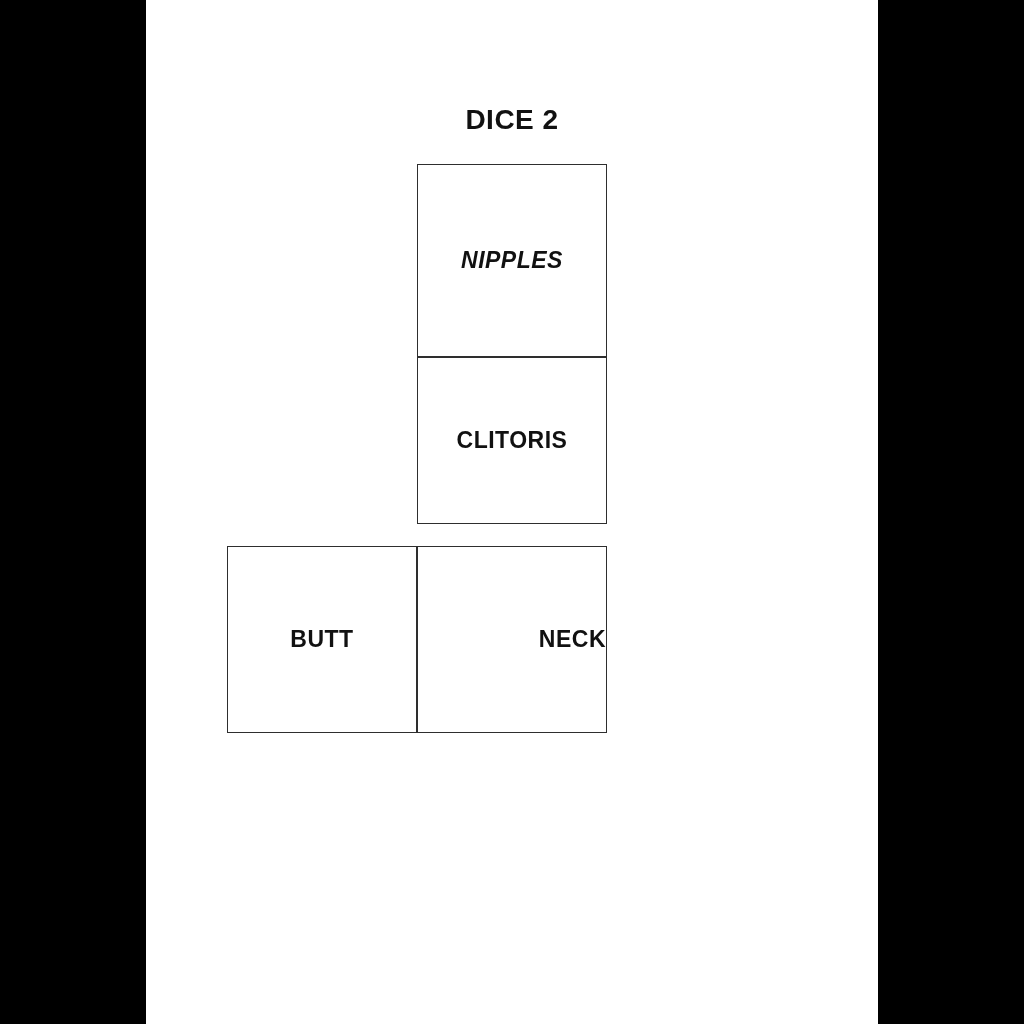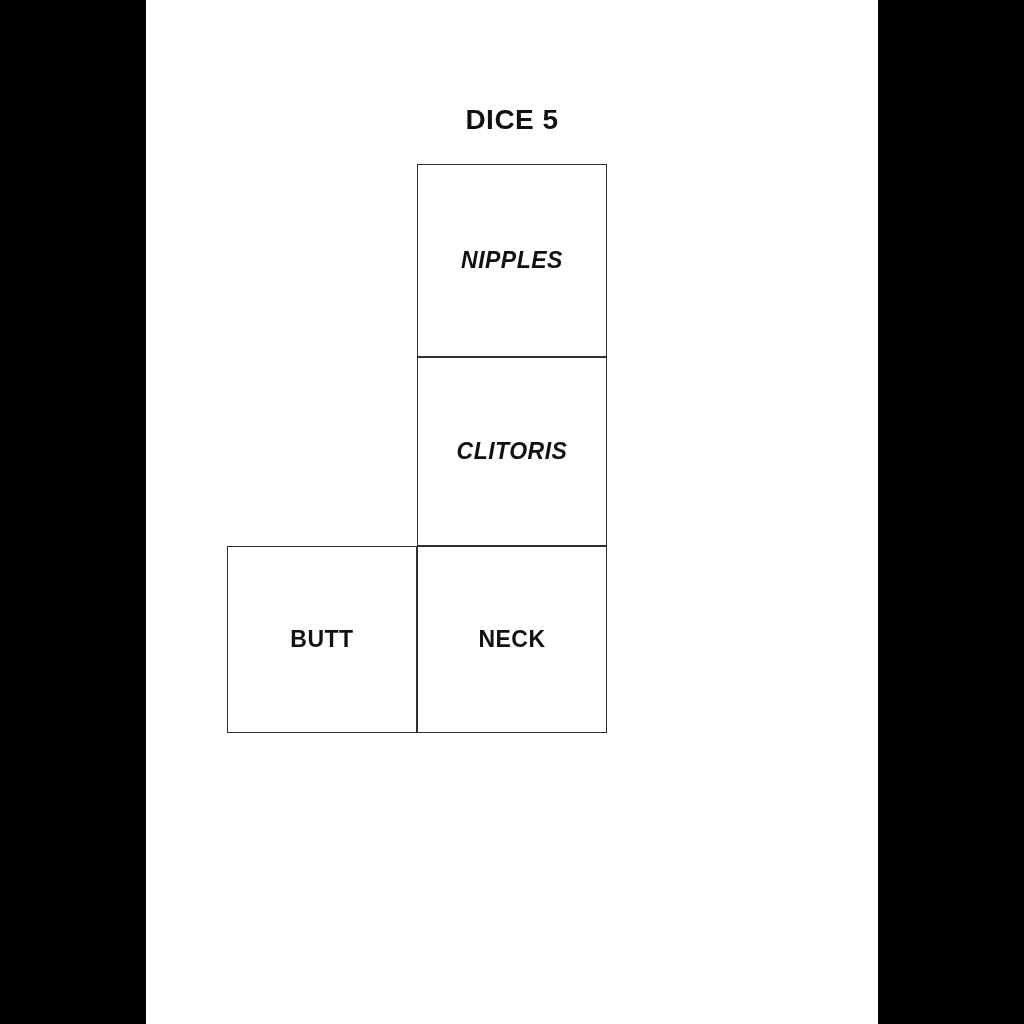--- a/index.html
+++ b/index.html
@@ -66,35 +66,35 @@
   .face .label {
     font-size: 23px;
     font-weight: bold;
     letter-spacing: 0.5px;
     color: #111111;
     text-transform: uppercase;
     white-space: nowrap;
   }
   
   .face-top          { left: 271px; top: 164px; width: 190px; height: 193px; font-style: italic; }
-  .face-upper-middle { left: 271px; top: 357px; width: 190px; height: 189px; font-style: italic; }
+  .face-upper-middle { left: 271px; top: 357px; width: 190px; height: 167px; }
   .face-middle-left  { left:  81px; top: 546px; width: 190px; height: 187px; }
-  .face-middle-center{ left: 271px; top: 546px; width: 190px; height: 187px; }
+  .face-middle-center{ left: 271px; top: 546px; width: 190px; height: 187px; justify-content: flex-end; }
   .face-middle-right { left: 461px; top: 546px; width: 190px; height: 187px; }
   .face-bottom       { left: 271px; top: 733px; width: 190px; height: 189px; }
 </style>
 </head>
 <body>
 
 <div class="canvas">
   <div class="bar bar-left"></div>
   <div class="bar bar-right"></div>
 
   <div class="paper">
-    <div class="page-title">DICE 5</div>
+    <div class="page-title">DICE 2</div>
 
     <div class="net">
 
       <div class="face face-top">
         <span class="label">NIPPLES</span>
       </div>
 
       <div class="face face-upper-middle">
         <span class="label">CLITORIS</span>
       </div>

